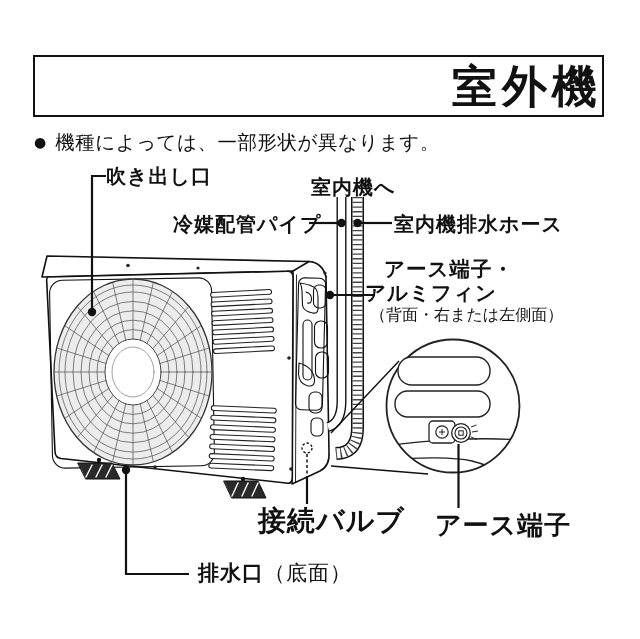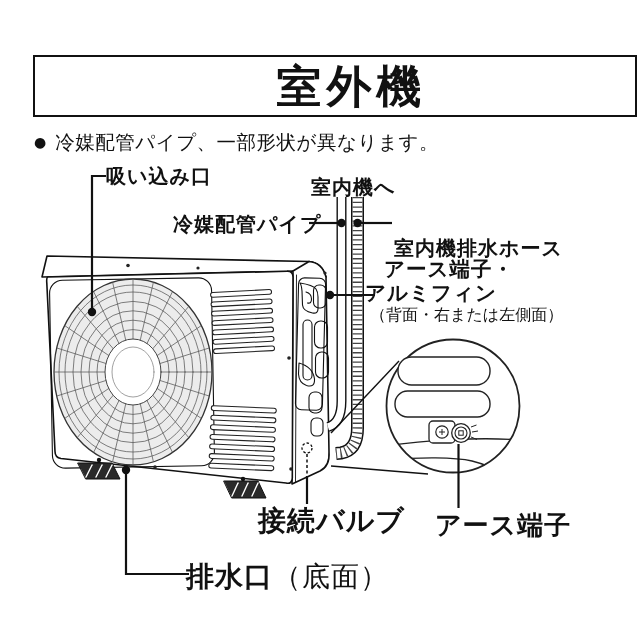--- a/index.html
+++ b/index.html
@@ -4,21 +4,21 @@
 <style>
   html,body{margin:0;padding:0;}
   body{
     width:640px;height:639px;position:relative;background:#ffffff;
     font-family:"DejaVu Sans","Liberation Sans",sans-serif;
     color:#111;overflow:hidden;
   }
   .abs{position:absolute;}
   #title-box{
     left:33px;top:55px;width:567px;height:58px;
-    border:2.5px solid #111;display:flex;align-items:center;justify-content:center;padding-left:33px;
+    border:2.5px solid #111;display:flex;align-items:center;justify-content:flex-end;
   }
   #title-box .t{font-size:45px;font-weight:700;letter-spacing:5px;line-height:1;}
   #note{left:34px;top:131px;display:flex;align-items:flex-start;}
   #note .mk{font-size:14px;line-height:1;margin-top:4px;margin-right:9px;}
   #note .tx{font-size:19.5px;line-height:1.2;letter-spacing:0.5px;}
   .lbl{position:absolute;font-size:20px;font-weight:700;line-height:1.15;letter-spacing:1px;white-space:nowrap;}
   .lbl.reg{font-weight:400;letter-spacing:0;}
   .lbl .reg{font-weight:400;}
   #svgwrap{left:0;top:0;width:640px;height:639px;}
   svg{display:block;}
@@ -218,27 +218,27 @@
   </g>
 </svg>
 </div>
 
 <div class="abs" id="title-box">
   <span class="t">室外機</span>
 </div>
 
 <div class="abs" id="note">
   <span class="mk">●</span>
-  <span class="tx">冷媒配管パイプ、一部形状が異なります。</span>
-</div>
-
-<div class="lbl" style="left:106px;top:165px;">吸い込み口</div>
+  <span class="tx">機種によっては、一部形状が異なります。</span>
+</div>
+
+<div class="lbl" style="left:106px;top:165px;">吹き出し口</div>
 <div class="lbl" style="left:311px;top:176px;">室内機へ</div>
 <div class="lbl" style="left:173px;top:213px;">冷媒配管パイプ</div>
-<div class="lbl" style="left:394px;top:213px;margin-top:24px;">室内機排水ホース</div>
+<div class="lbl" style="left:394px;top:213px;">室内機排水ホース</div>
 <div class="lbl" style="left:384px;top:258px;font-size:20.5px;">アース端子・</div>
 <div class="lbl" style="left:365px;top:282px;font-size:20.5px;">アルミフィン</div>
 <div class="lbl reg" style="left:370px;top:306px;font-size:16px;">（背面・右または左側面）</div>
 <div class="lbl" style="left:258px;top:505px;font-size:28px;">接続バルブ</div>
 <div class="lbl" style="left:435px;top:511px;font-size:26px;">アース端子</div>
-<div class="lbl" style="left:186px;top:561px;font-size:28px;">
+<div class="lbl" style="left:198px;top:561px;font-size:21px;">
   <span>排水口</span><span class="reg">（底面）</span>
 </div>
 
 </body></html>

